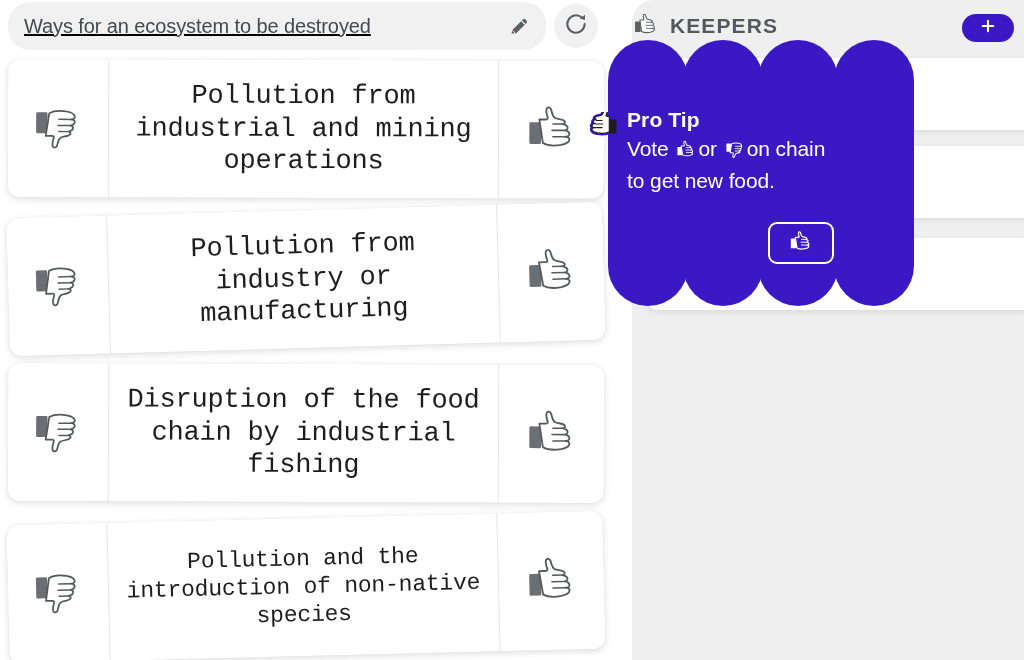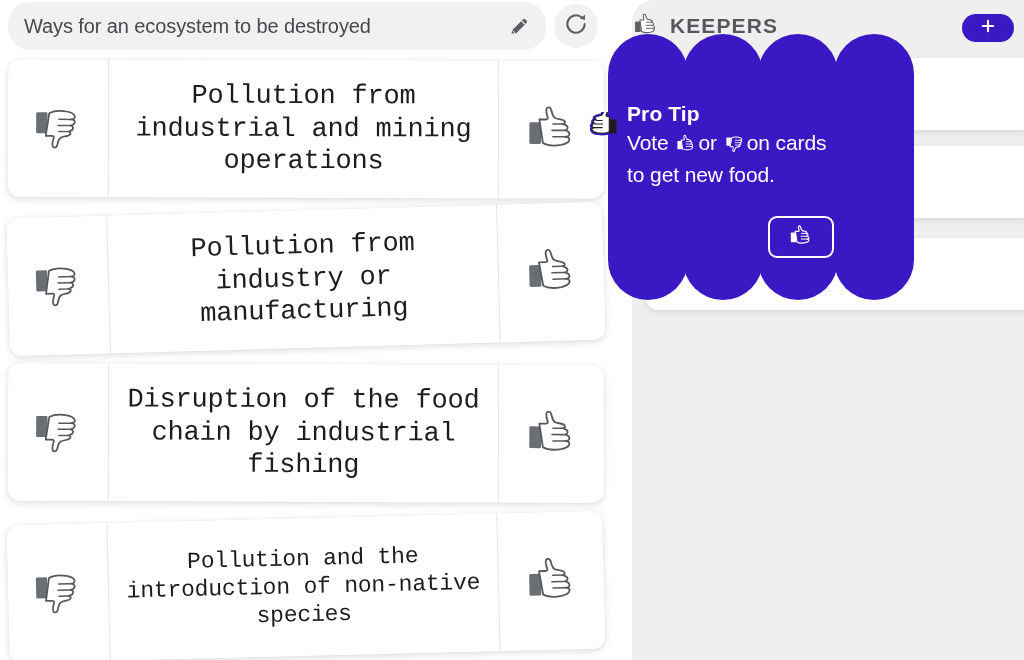--- a/index.html
+++ b/index.html
@@ -40,20 +40,21 @@
 
   .title-pill {
     flex: 0 0 538px;
     height: 48px;
     background: #f1f1f1;
     border-radius: 22px;
     display: flex;
     align-items: center;
     padding: 0 14px 0 16px;
     gap: 0;
+    text-decoration: underline;
   }
 
   .title-text {
     flex: 1 1 auto;
     font-size: 20px;
     color: #45484d;
     white-space: nowrap;
     overflow: hidden;
     text-overflow: ellipsis;
     letter-spacing: -0.1px;
@@ -176,21 +177,21 @@
     padding-left: 22px;
     font-size: 20px;
     color: #1d1d1f;
     white-space: nowrap;
     overflow: hidden;
   }
 
   
   .protip {
     position: absolute;
-    left: 608px; top: 34px;
+    left: 608px; top: 40px;
     width: 248px;
     height: 266px;
     z-index: 40;
   }
 
   .protip-shape { position: absolute; inset: 0; }
   .protip-lobe {
     position: absolute;
     top: 0;
     width: 80px;
@@ -428,21 +429,21 @@
             <path d="M22 49c5 3 14 3 20 2 5-1 8-2 9-5 1-2-1-4-4-4 3 0 5-2 4-4-1-2-3-3-5-3 2 0 4-2 3-4-1-2-3-2-5-3 2 0 3-2 2-3-2-3-8-2-11-4-3-2-3-6-4-9-1-3-4-3-5-1-1 3 0 6 1 9 1 2 0 3-2 3h-7z" fill="#3a19c4" stroke="#ffffff" stroke-width="3" stroke-linejoin="round"></path>
             <path d="M33 42h14M32 35h13M33 28h11" stroke="#ffffff" stroke-width="2.4" stroke-linecap="round"></path>
           </svg>
         </span><span>or</span>
         <span class="inline-ico">
           <svg width="22" height="22" viewBox="0 0 64 64" fill="none">
             <rect x="7" y="16" width="13" height="24" rx="1.6" fill="#ffffff"></rect>
             <path d="M22 17c5-3 14-3 20-2 5 1 8 2 9 5 1 2-1 4-4 4 3 0 5 2 4 4-1 2-3 3-5 3 2 0 4 2 3 4-1 2-3 2-5 3 2 0 3 2 2 3-2 3-8 2-11 4-3 2-3 6-4 9-1 3-4 3-5 1-1-3 0-6 1-9 1-2 0-3-2-3h-7z" fill="#3a19c4" stroke="#ffffff" stroke-width="3" stroke-linejoin="round"></path>
             <path d="M33 24h14M32 31h13M33 38h11" stroke="#ffffff" stroke-width="2.4" stroke-linecap="round"></path>
           </svg>
-        </span><span>on cards</span>
+        </span><span>on chain</span>
         <br>
         <span>to get new food.</span>
       </div>
     </div>
 
     <div class="protip-ok">
       <span>
         <svg width="26" height="26" viewBox="0 0 64 64" fill="none">
           <rect x="7" y="26" width="13" height="24" rx="1.6" fill="#ffffff"></rect>
           <path d="M22 49c5 3 14 3 20 2 5-1 8-2 9-5 1-2-1-4-4-4 3 0 5-2 4-4-1-2-3-3-5-3 2 0 4-2 3-4-1-2-3-2-5-3 2 0 3-2 2-3-2-3-8-2-11-4-3-2-3-6-4-9-1-3-4-3-5-1-1 3 0 6 1 9 1 2 0 3-2 3h-7z" fill="#3a19c4" stroke="#ffffff" stroke-width="3" stroke-linejoin="round"></path>

